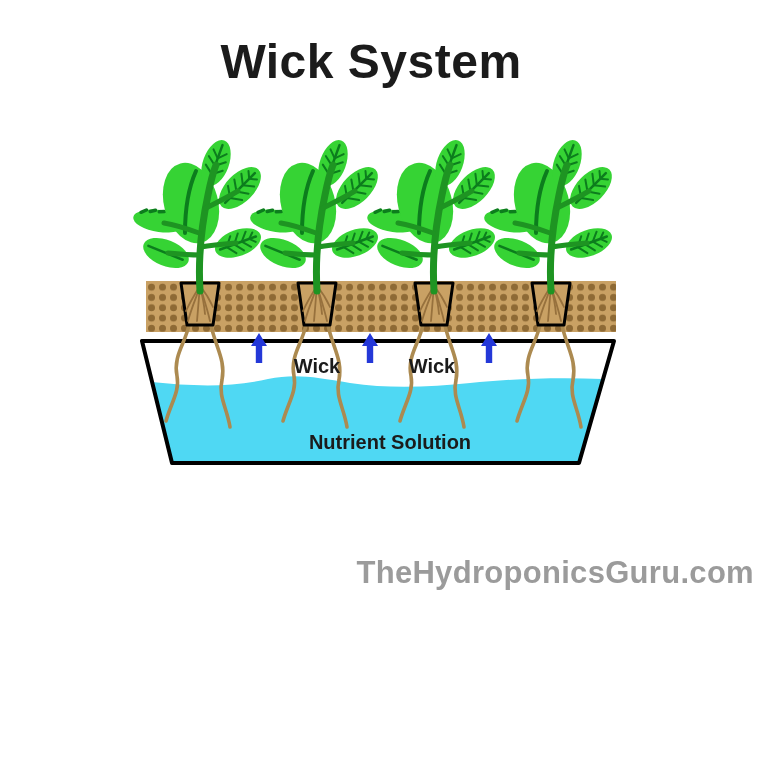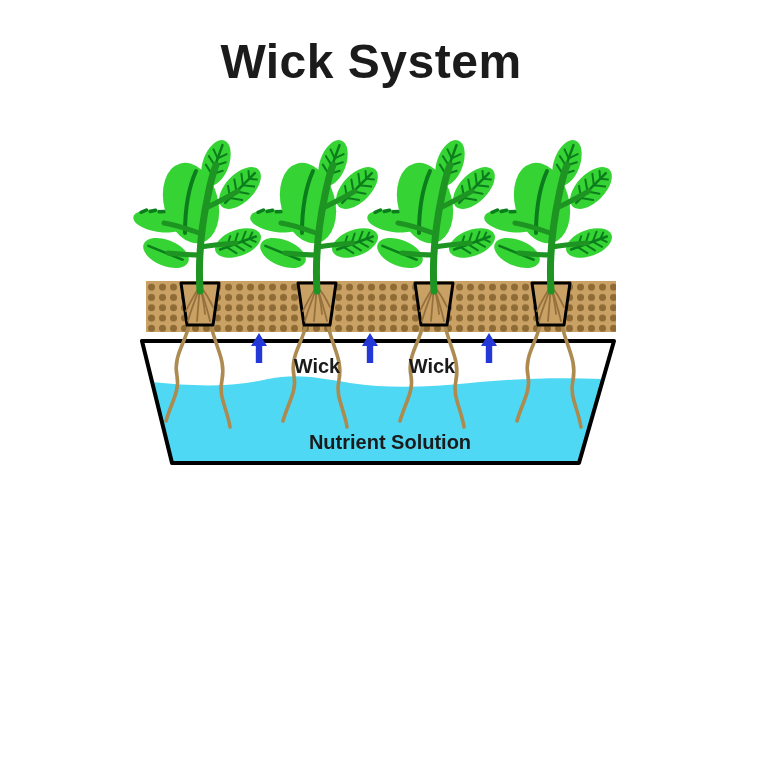--- a/index.html
+++ b/index.html
@@ -141,13 +141,14 @@
 
     <use href="#arrowUp" x="259" y="333" class="arrow"></use>
     <use href="#arrowUp" x="370" y="333" class="arrow"></use>
     <use href="#arrowUp" x="489" y="333" class="arrow"></use>
 
     <text class="diagram-label" x="317" y="373" text-anchor="middle">Wick</text>
     <text class="diagram-label" x="432" y="373" text-anchor="middle">Wick</text>
     <text class="diagram-label" x="390" y="449" text-anchor="middle">Nutrient Solution</text>
   </svg>
 
+  <div class="watermark">TheHydroponicsGuru.com</div>
 </div>
 
 </body></html>

